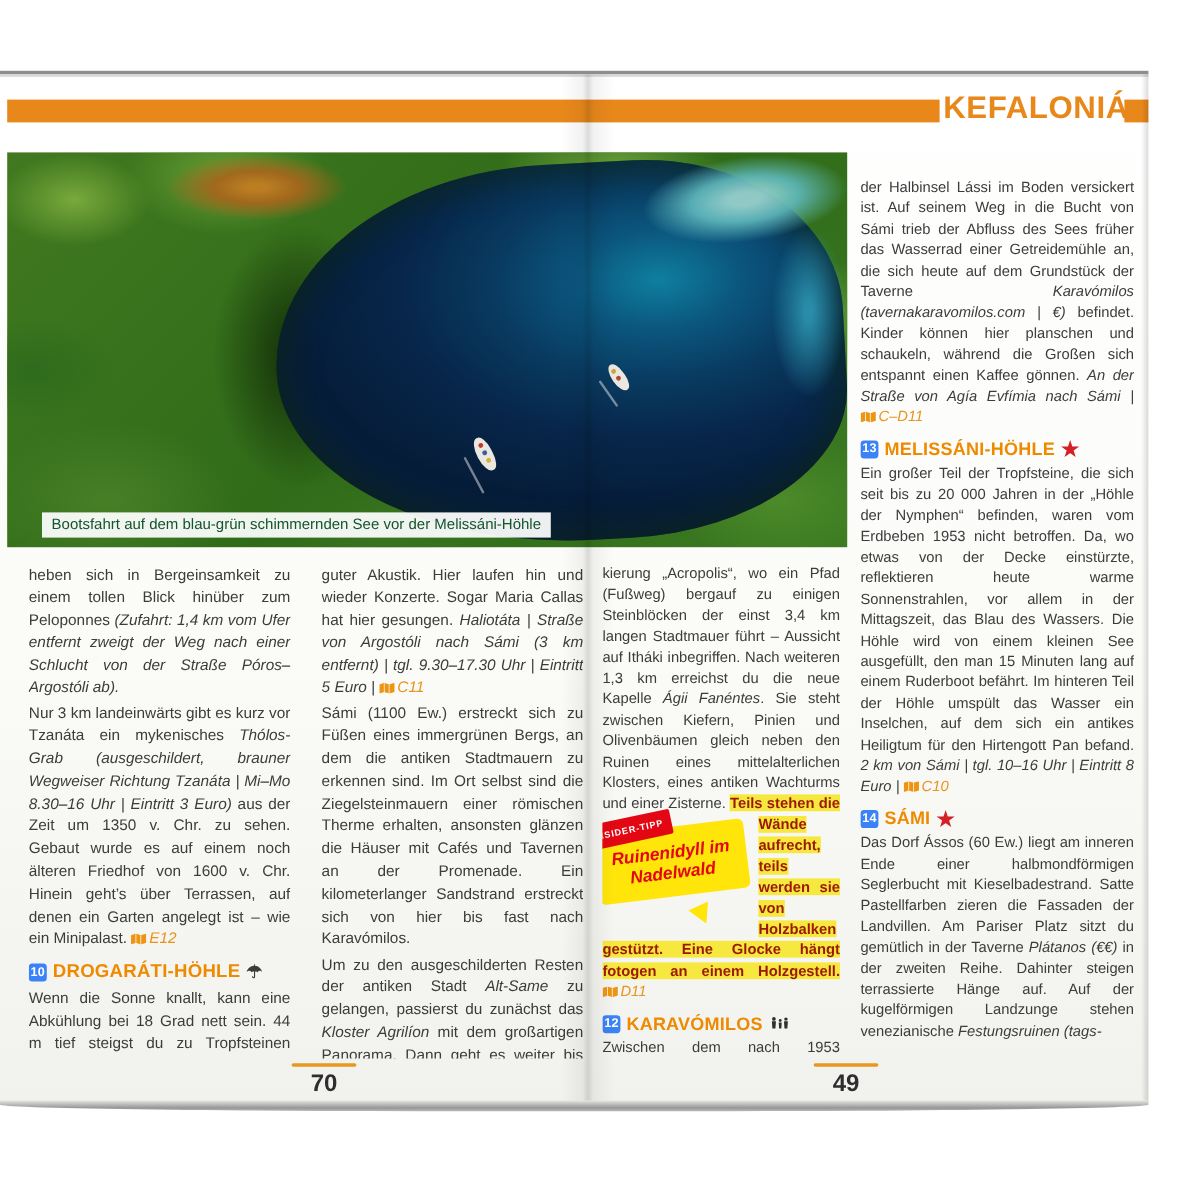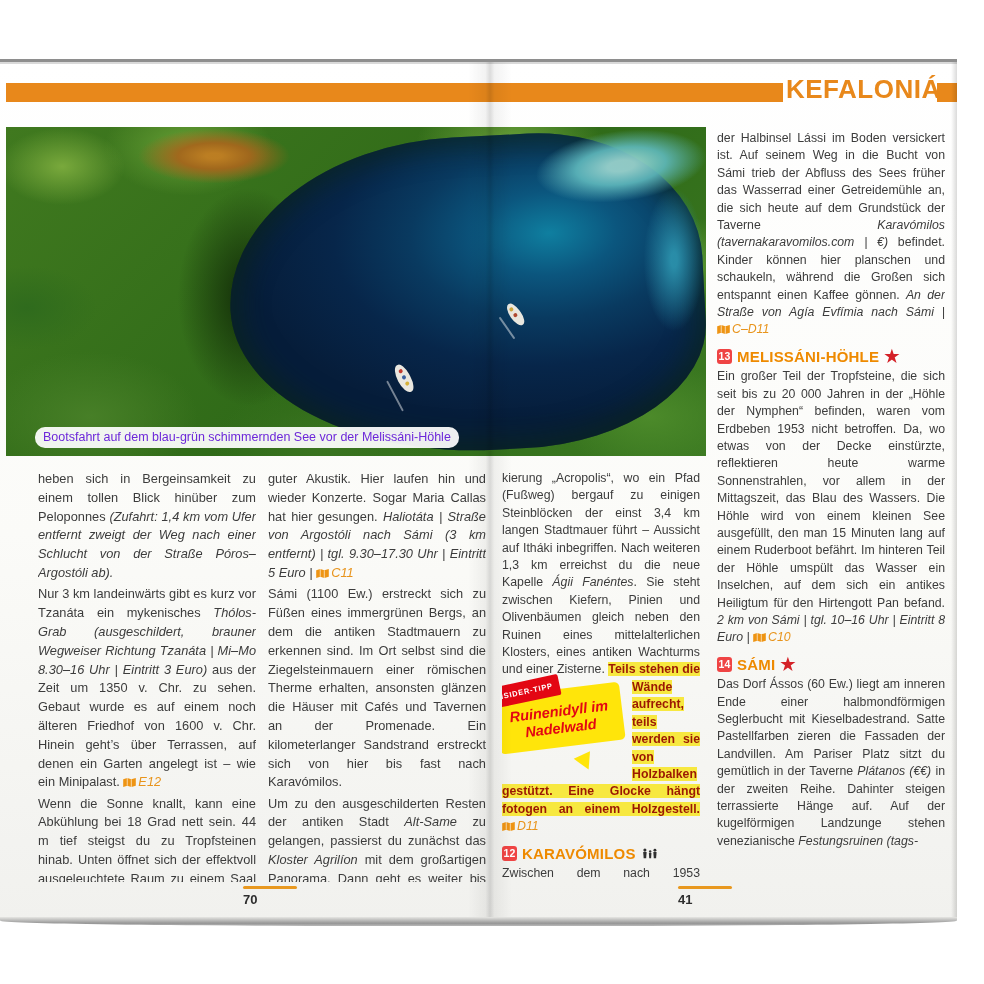--- a/index.html
+++ b/index.html
@@ -47,57 +47,57 @@
   .shallows2{position:absolute;left:636px;top:58px;width:64px;height:150px;
       background:radial-gradient(closest-side,#2f9bb5 10%,rgba(0,0,0,0) 95%);opacity:.85;}
   .boat{position:absolute;background:#e9e7df;border-radius:45% 45% 50% 50%;}
   .boat .p{position:absolute;width:4px;height:4px;border-radius:50%;top:4px;}
   .boat-1{left:383px;top:245px;width:30px;height:13px;transform:rotate(62deg);}
   .boat-2{left:497px;top:182px;width:25px;height:11px;transform:rotate(55deg);}
   .wake{position:absolute;background:rgba(255,255,255,.45);height:2px;border-radius:2px;}
   .wake-1{left:372px;top:268px;width:34px;transform:rotate(62deg);}
   .wake-2{left:488px;top:200px;width:26px;transform:rotate(55deg);}
   .caption{position:absolute;left:29px;top:300px;background:rgba(255,255,255,.93);
-      color:#6d28d9;font-size:12.5px;padding:3px 8px 4px;white-space:nowrap;border-radius:10px;}
+      color:#14532d;font-size:12.5px;padding:3px 8px 4px;white-space:nowrap;}
   
   .col{position:absolute;text-align:justify;overflow:hidden;}
   .col p{margin:0 0 0.2em 0;}
   .col-left{font-size:12.8px;line-height:18.8px;}
   .col-right{font-size:12.3px;line-height:17.4px;}
-  .col-1{left:38px;top:470px;width:218px;height:412px;}
+  .col-1{left:24px;top:470px;width:218px;height:412px;}
   .col-2{left:268px;top:470px;width:218px;height:412px;}
   .col-3{left:502px;top:470px;width:198px;height:412px;}
-  .col-4{left:717px;top:130px;width:228px;height:754px;}
+  .col-4{left:717px;top:148px;width:228px;height:754px;}
   .r-i{font-style:italic;}
   .r-hl{background:#F7E840;color:#9B1803;font-weight:bold;}
   .mapref{color:#E8941C;font-style:italic;white-space:nowrap;}
   .mapref svg{vertical-align:-1px;margin-right:2px;}
   .sec-h{display:flex;align-items:center;gap:5px;color:#EE8A00;font-weight:bold;
       letter-spacing:.2px;margin:9px 0 3px;text-align:left;}
   .col-left .sec-h{font-size:15.5px;}
   .col-right .sec-h{font-size:15px;}
-  .badge{flex:0 0 auto;width:15px;height:15px;border-radius:3px;background:#ef4444;color:#fff;
+  .badge{flex:0 0 auto;width:15px;height:15px;border-radius:3px;background:#3b82f6;color:#fff;
       font-size:10.5px;font-weight:bold;display:flex;align-items:center;justify-content:center;}
   .sec-icon{font-size:15px;line-height:1;color:#3c3c3c;}
   .sec-icon.star{color:#D42127;font-size:17px;}
   
   .tipwrap{float:left;width:126px;height:96px;margin:2px 8px 2px -4px;position:relative;
       transform:rotate(-7deg);}
   .tip-ribbon{position:absolute;left:-6px;top:-4px;background:#E30613;color:#fff;
       font-size:7.5px;font-weight:bold;letter-spacing:.8px;padding:2px 7px;transform:rotate(-5deg);
       border-radius:2px;z-index:2;}
   .tip-bubble{position:absolute;left:0;top:8px;width:118px;background:#FFE50A;color:#E30613;
       font-weight:bold;font-style:italic;font-size:14.5px;line-height:17px;text-align:center;
       padding:14px 4px 10px;border-radius:5px;}
   .tip-tail{position:absolute;left:74px;top:76px;width:0;height:0;
       border-left:9px solid transparent;border-right:9px solid transparent;
       border-top:16px solid #FFE50A;transform:rotate(-18deg);}
   
-  .pagenum{position:absolute;width:54px;font-weight:bold;
-      font-size:13px;color:#2e2e2e;}
+  .pagenum{position:absolute;width:54px;text-align:center;font-weight:bold;
+      font-size:20px;color:#2e2e2e;}
   .pagenum .rule{display:block;height:3px;background:#E8981F;margin-bottom:3px;border-radius:2px;}
   .pn-left{left:243px;top:886px;}
   .pn-right{left:678px;top:886px;}
 </style>
 </head>
 <body>
 
 <div class="stage">
 
   <div class="book"></div>
@@ -127,20 +127,25 @@
     </div>
     <div class="caption">Bootsfahrt auf dem blau-grün schimmernden See vor der Melissáni-Höhle</div>
   </div>
 
   <div class="col col-left col-1">
       <p><span>heben sich in Bergeinsamkeit zu einem tollen Blick hinüber zum Peloponnes </span><span class="r-i">(Zufahrt: 1,4 km vom Ufer entfernt zweigt der Weg nach einer Schlucht von der Straße Póros–Argostóli ab).</span></p>
       <p><span>Nur 3 km landeinwärts gibt es kurz vor Tzanáta ein mykenisches </span><span class="r-i">Thólos-Grab</span><span> </span><span class="r-i">(ausgeschildert, brauner Wegweiser Richtung Tzanáta | Mi–Mo 8.30–16 Uhr | Eintritt 3 Euro)</span><span> aus der Zeit um 1350 v. Chr. zu sehen. Gebaut wurde es auf einem noch älteren Friedhof von 1600 v. Chr. Hinein geht’s über Terrassen, auf denen ein Garten angelegt ist – wie ein Minipalast. </span><span class="mapref"><span><svg viewBox="0 0 14 10" width="13" height="9" aria-hidden="true">
               <path d="M0 1.5 4.5 0 9 1.5 14 0v8.5L9 10 4.5 8.5 0 10z" fill="#EE9413"></path>
               <path d="M4.5 0v8.5M9 1.5V10" stroke="#fff" stroke-width="0.7" fill="none"></path>
             </svg></span><span>E12</span></span></p>
+      <div class="sec-h">
+        <span class="badge">10</span>
+        <span>DROGARÁTI-HÖHLE</span>
+        <span class="sec-icon">☂</span>
+      </div>
       <p><span>Wenn die Sonne knallt, kann eine Abkühlung bei 18 Grad nett sein. 44 m tief steigst du zu Tropfsteinen hinab. Unten öffnet sich der effektvoll ausgeleuchtete Raum zu einem Saal mit</span></p>
     </div>
   <div class="col col-left col-2">
       <p><span>guter Akustik. Hier laufen hin und wieder Konzerte. Sogar Maria Callas hat hier gesungen. </span><span class="r-i">Haliotáta | Straße von Argostóli nach Sámi (3 km entfernt) | tgl. 9.30–17.30 Uhr | Eintritt 5 Euro | </span><span class="mapref"><span><svg viewBox="0 0 14 10" width="13" height="9" aria-hidden="true">
               <path d="M0 1.5 4.5 0 9 1.5 14 0v8.5L9 10 4.5 8.5 0 10z" fill="#EE9413"></path>
               <path d="M4.5 0v8.5M9 1.5V10" stroke="#fff" stroke-width="0.7" fill="none"></path>
             </svg></span><span>C11</span></span></p>
       <p><span>Sámi (1100 Ew.) erstreckt sich zu Füßen eines immergrünen Bergs, an dem die antiken Stadtmauern zu erkennen sind. Im Ort selbst sind die Ziegelsteinmauern einer römischen Therme erhalten, ansonsten glänzen die Häuser mit Cafés und Tavernen an der Promenade. Ein kilometerlanger Sandstrand erstreckt sich von hier bis fast nach Karavómilos.</span></p>
       <p><span>Um zu den ausgeschilderten Resten der antiken Stadt </span><span class="r-i">Alt-Same</span><span> zu gelangen, passierst du zunächst das </span><span class="r-i">Kloster Agrilíon</span><span> mit dem großartigen Panorama. Dann geht es weiter bis zur Mar-</span></p>
     </div>
@@ -188,19 +193,19 @@
       </div>
       <p><span>Das Dorf Ássos (60 Ew.) liegt am inneren Ende einer halbmondförmigen Seglerbucht mit Kieselbadestrand. Satte Pastellfarben zieren die Fassaden der Landvillen. Am Pariser Platz sitzt du gemütlich in der Taverne </span><span class="r-i">Plátanos (€€)</span><span> in der zweiten Reihe. Dahinter steigen terrassierte Hänge auf. Auf der kugelförmigen Landzunge stehen venezianische </span><span class="r-i">Festungsruinen (tags-</span></p>
     </div>
 
   <div class="pagenum pn-left">
     <span class="rule"></span>
     <span>70</span>
   </div>
   <div class="pagenum pn-right">
     <span class="rule"></span>
-    <span>41</span>
+    <span>49</span>
   </div>
 
   <div class="spine"></div>
   <div class="book-right-edge"></div>
   <div class="book-bottom-edge"></div>
 </div>
 
 </body></html>

